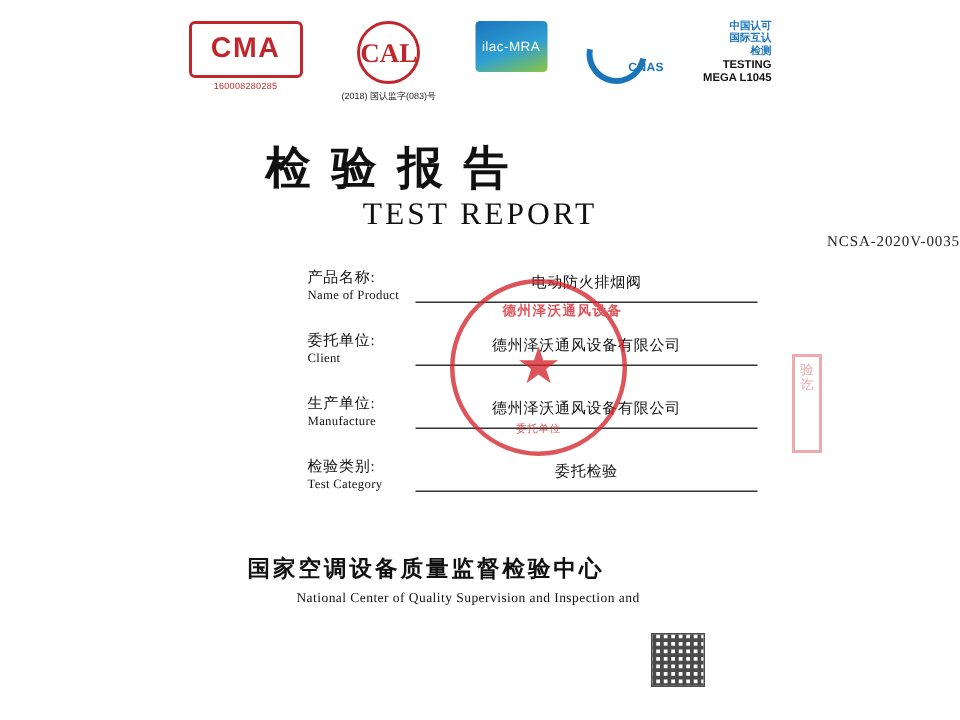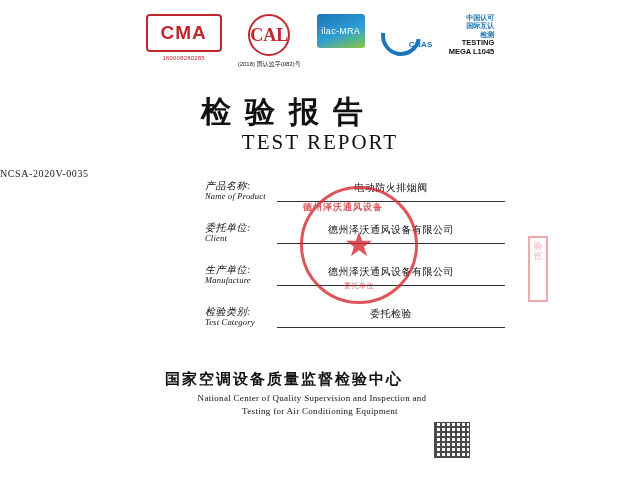--- a/index.html
+++ b/index.html
@@ -24,21 +24,21 @@
   
   .logo-row {
     position: absolute;
     top: 14px;
     left: 0;
     width: 640px;
     height: 62px;
     display: flex;
     justify-content: center;
     align-items: flex-start;
-    gap: 16px;
+    gap: 26px;
   }
   .logo-block {
     display: flex;
     flex-direction: column;
     align-items: center;
   }
 
   
   .cma-mark {
     width: 72px;
@@ -163,37 +163,36 @@
     position: absolute;
     top: 92px;
     width: 516px;
     text-align: center;
     font-size: 30px;
     font-weight: bold;
     letter-spacing: 14px;
     text-indent: 14px;
     font-family: Liberation Mono, monospace;
     color: #111;
-    margin-left: 24px;
   }
   .title-en {
     position: absolute;
     top: 130px;
     width: 640px;
     text-align: center;
     font-size: 21px;
     letter-spacing: 2px;
     font-family: "Liberation Serif", serif;
     color: #111;
   }
   .report-no {
     position: absolute;
-    top: 168px;
-    width: 640px;
-    text-align: left;
+    top: 156px;
+    width: 640px;
+    text-align: right;
     font-size: 10px;
     letter-spacing: .6px;
     color: #222;
   }
 
   
   .watermark {
     position: absolute;
     top: 196px;
     left: 196px;
@@ -216,21 +215,20 @@
   .field-row {
     position: relative;
     height: 42px;
   }
   .field-label {
     position: absolute;
     left: 0;
     top: 0;
     width: 70px;
     line-height: 1.15;
-    font-style: italic;
   }
   .label-cn {
     display: block;
     font-size: 10px;
     color: #111;
     letter-spacing: .5px;
   }
   .label-en {
     display: block;
     font-size: 8.5px;
@@ -269,21 +267,21 @@
     transform: translate(-50%, -50%);
     color: #d4262c;
     font-size: 34px;
     line-height: 1;
   }
   .seal-text-top {
     position: absolute;
     left: 0;
     top: 12px;
     width: 112px;
-    text-align: left;
+    text-align: right;
     font-size: 9px;
     color: #d4262c;
     letter-spacing: 1px;
     font-weight: bold;
   }
   .seal-text-bottom {
     position: absolute;
     left: 0;
     bottom: 10px;
     width: 112px;
@@ -439,17 +437,16 @@
   <div class="seal">
     <div class="seal-text-top">德州泽沃通风设备</div>
     <div class="seal-star">★</div>
     <div class="seal-text-bottom">委托单位</div>
   </div>
 
   <div class="side-stamp">验讫</div>
 
   <div class="issuer-cn">国家空调设备质量监督检验中心</div>
   <div class="issuer-en1">National Center of Quality Supervision and Inspection and</div>
-  <div class="issuer-en2">Testing for Air Conditioning Equipment</div>
 
   <div class="qr"></div>
 
 </div>
 
 </body></html>

